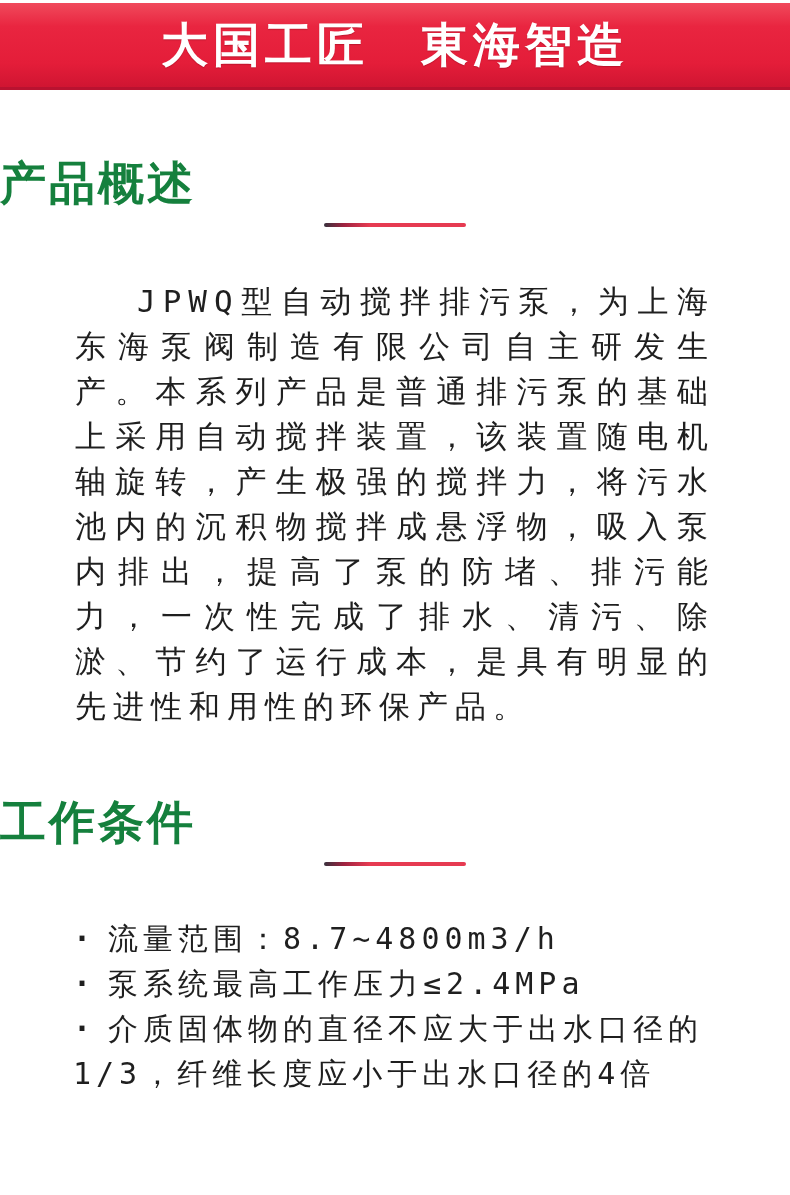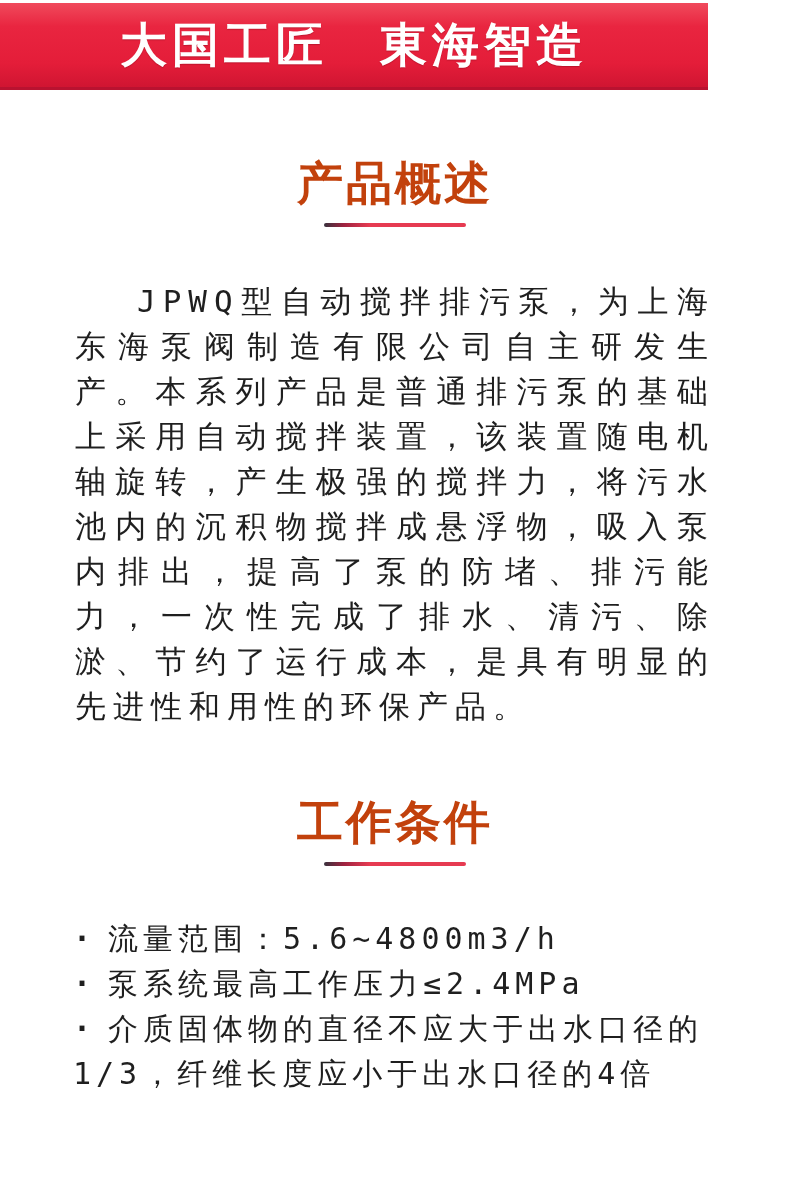--- a/index.html
+++ b/index.html
@@ -16,44 +16,44 @@
   .page {
     width: 790px;
     height: 1195px;
     background: #ffffff;
     position: relative;
   }
 
   
   .banner {
     margin-top: 3px;
-    width: 708px;
+    width: 790px;
     height: 84px;
     background: linear-gradient(180deg, #f04a5c 0%, #e92540 28%, #e41d39 72%, #d01532 100%);
     border-bottom: 3px solid #b91230;
     display: flex;
     align-items: center;
     justify-content: center;
   }
   .banner-title {
     color: #ffffff;
     font-size: 47px;
     font-weight: 800;
     letter-spacing: 5px;
     white-space: pre;
     text-shadow: 0 1px 1px rgba(120,0,20,0.35);
   }
 
   
   .section-title {
     margin-top: 66px;
-    text-align: center;
+    text-align: left;
     font-size: 46px;
     font-weight: 800;
-    color: #c2410c;
+    color: #15803d;
     letter-spacing: 3px;
     line-height: 1.2;
   }
   .title-underline {
     width: 142px;
     height: 4px;
     margin: 12px auto 0 auto;
     border-radius: 2px;
     background: linear-gradient(90deg, #38313d 0%, #9e2340 14%, #e63a51 32%, #e63a51 100%);
   }
@@ -104,21 +104,21 @@
     <div class="title-underline"></div>
     <div class="overview-paragraph">JPWQ型自动搅拌排污泵，为上海东海泵阀制造有限公司自主研发生产。本系列产品是普通排污泵的基础上采用自动搅拌装置，该装置随电机轴旋转，产生极强的搅拌力，将污水池内的沉积物搅拌成悬浮物，吸入泵内排出，提高了泵的防堵、排污能力，一次性完成了排水、清污、除淤、节约了运行成本，是具有明显的先进性和用性的环保产品。</div>
   </div>
 
   <div>
     <div class="section-title">工作条件</div>
     <div class="title-underline"></div>
 
     <div class="wc-list">
       <div class="wc-item">
-        <span class="bullet">·</span><span class="wc-text">流量范围：5.6~4800m3/h</span>
+        <span class="bullet">·</span><span class="wc-text">流量范围：8.7~4800m3/h</span>
       </div>
       <div class="wc-item">
         <span class="bullet">·</span><span class="wc-text">泵系统最高工作压力≤2.4MPa</span>
       </div>
       <div class="wc-item">
         <span class="bullet">·</span><span class="wc-text">介质固体物的直径不应大于出水口径的1/3，纤维长度应小于出水口径的4倍</span>
       </div>
     </div>
   </div>
 

